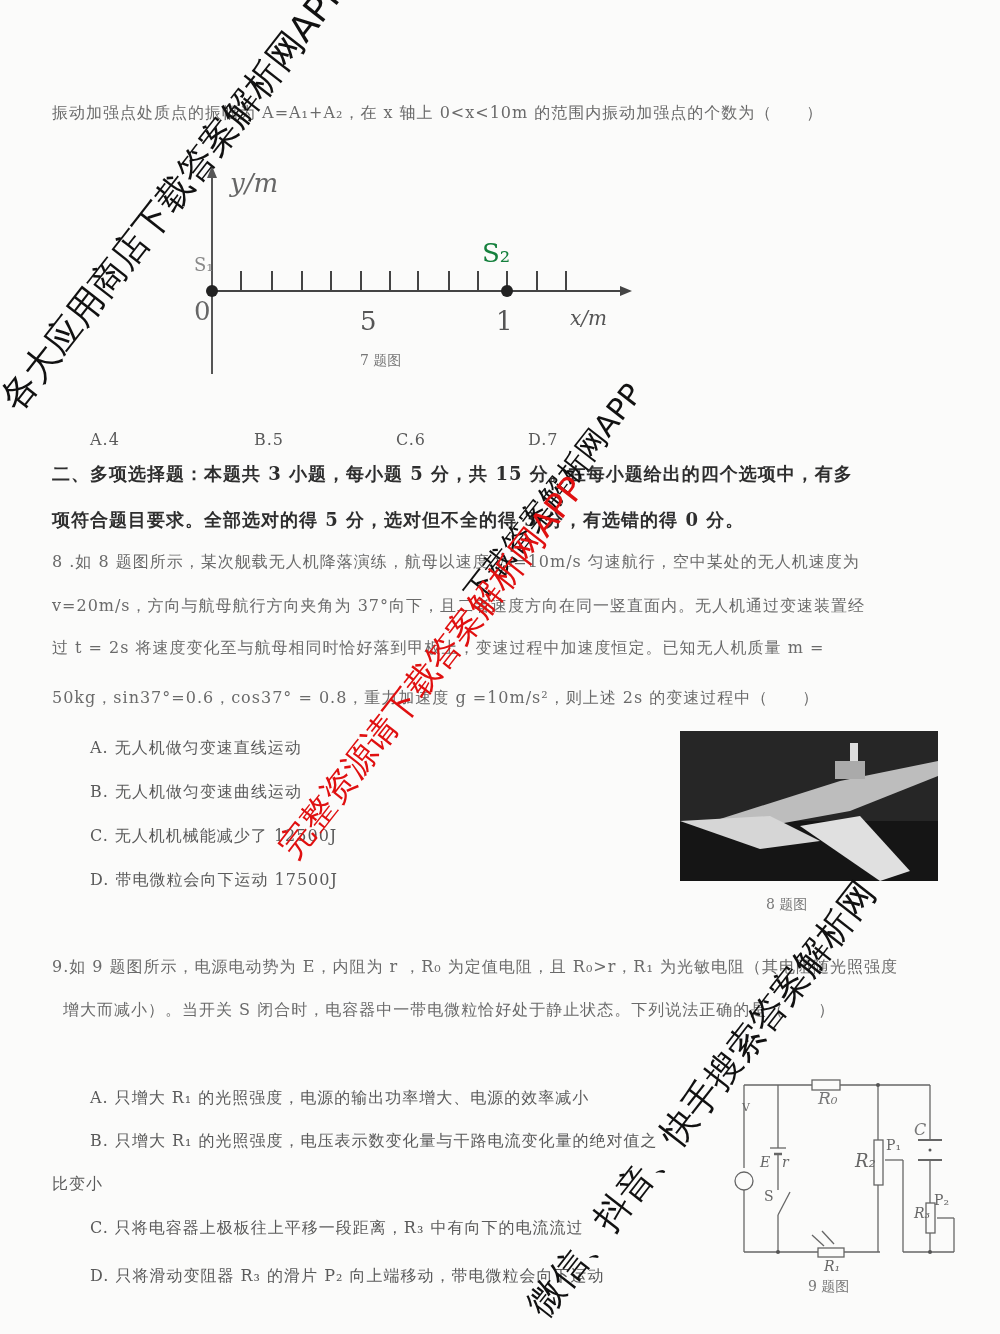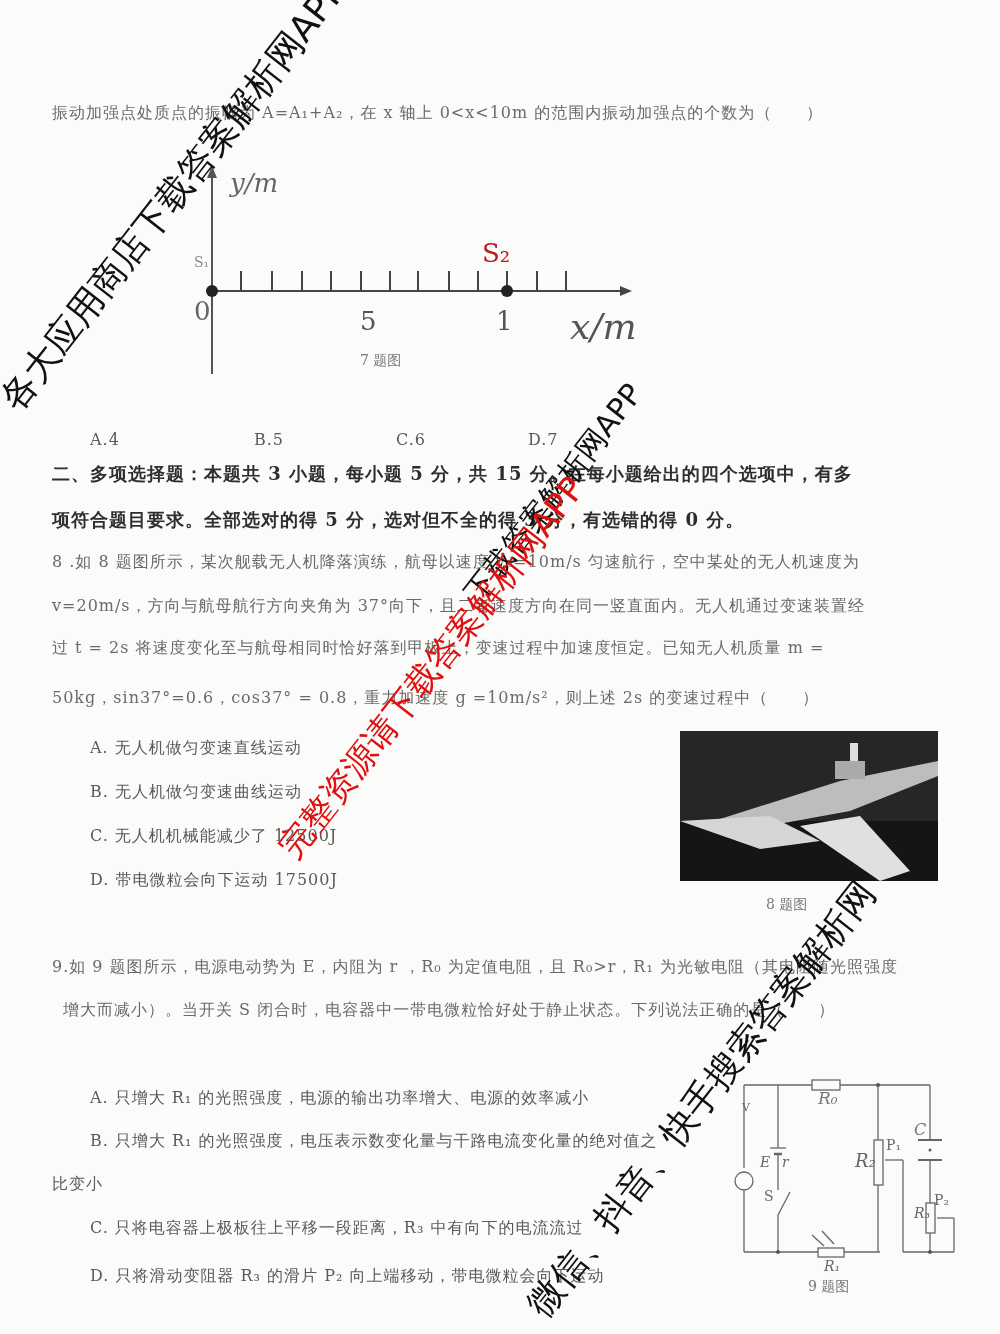--- a/index.html
+++ b/index.html
@@ -45,23 +45,23 @@
     <line x1="357" y1="111" x2="357" y2="131"></line>
       <line x1="386" y1="111" x2="386" y2="131"></line>
   </g>
   <circle cx="32" cy="131" r="6" fill="#222"></circle>
   <circle cx="327" cy="131" r="6" fill="#222"></circle>
 </svg>
 <div class="abs" style="left:230px;top:168px;font-size:26px;font-style:italic;color:#666;">y/m</div>
 <div class="abs" style="left:194px;top:296px;font-size:26px;color:#666;">0</div>
 <div class="abs" style="left:360px;top:306px;font-size:26px;color:#555;">5</div>
 <div class="abs" style="left:496px;top:306px;font-size:26px;color:#555;">1</div>
-<div class="abs" style="left:570px;top:306px;font-size:36px;color:#555;font-style:italic;">x/m</div>
-<div class="abs" style="left:482px;top:238px;font-size:26px;color:#b91c1c;">S₂</div>
-<div class="abs" style="left:194px;top:254px;font-size:14px;color:#888;">S₁</div>
+<div class="abs" style="left:570px;top:306px;font-size:20px;color:#555;font-style:italic;">x/m</div>
+<div class="abs" style="left:482px;top:238px;font-size:26px;color:#15803d;">S₂</div>
+<div class="abs" style="left:194px;top:254px;font-size:18px;color:#888;">S₁</div>
 <div class="abs cap" style="left:360px;top:352px;">7 题图</div>
 
 <div class="abs opt" style="left:90px;top:430px;">A.4</div>
 <div class="abs opt" style="left:254px;top:430px;">B.5</div>
 <div class="abs opt" style="left:396px;top:430px;">C.6</div>
 <div class="abs opt" style="left:528px;top:430px;">D.7</div>
 
 <div class="abs bold" style="left:52px;top:462px;">二、多项选择题：本题共 3 小题，每小题 5 分，共 15 分。在每小题给出的四个选项中，有多</div>
 <div class="abs bold" style="left:52px;top:508px;">项符合题目要求。全部选对的得 5 分，选对但不全的得 3 分，有选错的得 0 分。</div>
 

